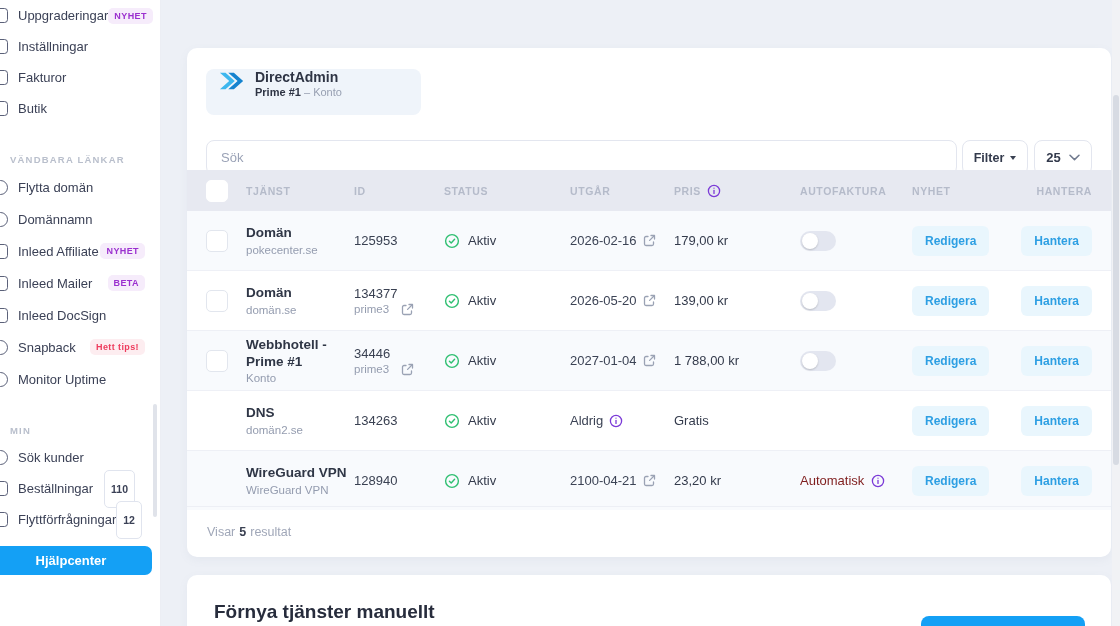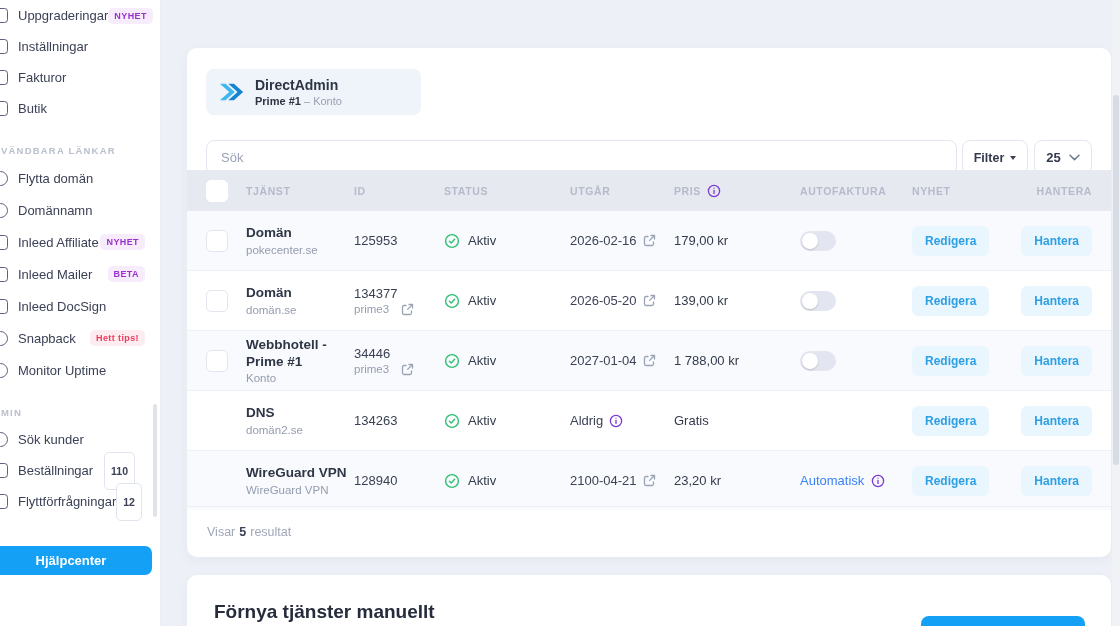--- a/index.html
+++ b/index.html
@@ -1,21 +1,21 @@
 <!DOCTYPE html>
 <html><head>
 <meta charset="utf-8">
 <style>
   html,body{margin:0;padding:0;width:1120px;height:626px;overflow:hidden;
     background:#edf0f6;font-family:"Liberation Sans","DejaVu Sans",sans-serif;
     -webkit-font-smoothing:antialiased;}
   
   .sidebar{position:absolute;left:0;top:0;width:160px;height:626px;background:#fff;
     border-right:1px solid #eceef4;}
-  .side-section{display:flex;align-items:center;height:24px;margin-top:14px;padding-left:1px;
+  .side-section{display:flex;align-items:center;height:24px;margin-top:23px;padding-left:10px;
     font-size:9.5px;font-weight:700;letter-spacing:1.2px;color:#b9bfcc;}
   .side-item{display:flex;align-items:center;height:31px;padding:0 15px 0 0;
     font-size:13px;font-weight:500;color:#3b4156;cursor:pointer;white-space:nowrap;}
   .g1 .side-item{height:32px;}
   .s-icon{flex:0 0 auto;width:13px;height:13px;border:1.6px solid #49506a;border-radius:3.5px;
     margin-left:-7px;margin-right:10px;opacity:.9;}
   .s-icon.round{border-radius:50%;}
   .badge{margin-left:auto;font-size:9px;font-weight:700;letter-spacing:.4px;
     padding:3px 6px;border-radius:5px;}
   .badge-purple{color:#9b30cf;background:#f6ecfb;}
@@ -24,21 +24,21 @@
     border:1px solid #e0e4ee;border-radius:5px;padding:12px 6px;background:#fff;}
   .help-btn{position:absolute;left:-10px;top:546px;width:162px;height:29px;background:#14a0f5;
     color:#fff;font-weight:700;font-size:13px;border:none;border-radius:7px;cursor:pointer;
     font-family:inherit;}
   .side-thumb{position:absolute;left:153px;top:404px;width:4px;height:113px;border-radius:2px;
     background:#e0e3ea;}
   
   .card{position:absolute;left:187px;top:48px;width:924px;height:509px;background:#fff;
     border-radius:10px;box-shadow:0 3px 10px rgba(120,130,160,.07);}
   .chip{position:absolute;left:19px;top:21px;width:215px;height:46px;background:#eff4fa;
-    border-radius:8px;display:flex;align-items:center;padding:0;cursor:pointer;}
+    border-radius:8px;display:flex;align-items:flex-start;padding:0;cursor:pointer;}
   .chip svg{margin:0 10px 0 13px;}
   .chip-title{font-size:14px;font-weight:700;color:#2e3444;line-height:1.15;}
   .chip-sub{font-size:11px;color:#98a0b2;margin-top:1px;}
   .chip-sub b{color:#2e3444;font-weight:700;}
   .toolbar{position:absolute;left:19px;top:76px;right:19px;height:35px;margin-top:16px;}
   .search{position:absolute;left:0;top:0;width:751px;height:35px;box-sizing:border-box;
     border:1px solid #e3e6ef;border-radius:8px;padding:0 14px;font-size:13px;color:#3a4152;
     outline:none;font-family:inherit;background:#fff;}
   .search::placeholder{color:#9aa2b6;}
   .btn-filter{position:absolute;left:756px;top:0;width:66px;height:35px;background:#fff;
@@ -63,21 +63,21 @@
   .row:first-child{border-top:none;}
   .row.alt{background:#f8fafd;}
   .cell-main{display:flex;flex-direction:column;justify-content:center;}
   .nm{font-size:13.5px;font-weight:700;color:#2f3646;line-height:1.25;}
   .sb{font-size:11.5px;font-weight:500;color:#949caf;margin-top:2px;}
   .idv{font-size:13px;font-weight:500;color:#3a4152;}
   .idsub{display:flex;align-items:flex-start;gap:12px;font-size:11.5px;color:#949caf;margin-top:2px;cursor:pointer;}
   .stat{display:flex;align-items:center;gap:8px;font-size:13px;font-weight:500;color:#343b4c;}
   .exp{display:flex;align-items:center;gap:6px;font-size:13px;font-weight:500;color:#3c4355;}
   .price{font-size:13px;font-weight:500;color:#343b4c;}
-  .autx{display:flex;align-items:center;gap:7px;font-size:13px;color:#3b82f6;}
+  .autx{display:flex;align-items:center;gap:7px;font-size:13px;color:#7f1d1d;}
   .toggle{width:36px;height:20px;border-radius:10px;background:#e3e6f0;position:relative;cursor:pointer;}
   .toggle::after{content:'';position:absolute;left:2px;top:2px;width:16px;height:16px;border-radius:50%;
     background:#fff;box-shadow:0 1px 2px rgba(0,0,0,.18);}
   .pill{height:30px;min-width:66px;padding:0 13px;background:#e9f6fd;color:#2d9fe3;font-size:12px;
     font-weight:700;border:none;border-radius:6px;cursor:pointer;font-family:inherit;}
   .c-han{display:flex;justify-content:flex-end;padding-right:19px;}
   .tfoot{position:absolute;left:0;top:458px;right:0;height:50px;border-top:1px solid #edeff5;
     display:flex;align-items:center;gap:4px;padding-left:20px;font-size:12.5px;color:#a0a7b8;}
   .tfoot b{color:#3a4152;}
   

